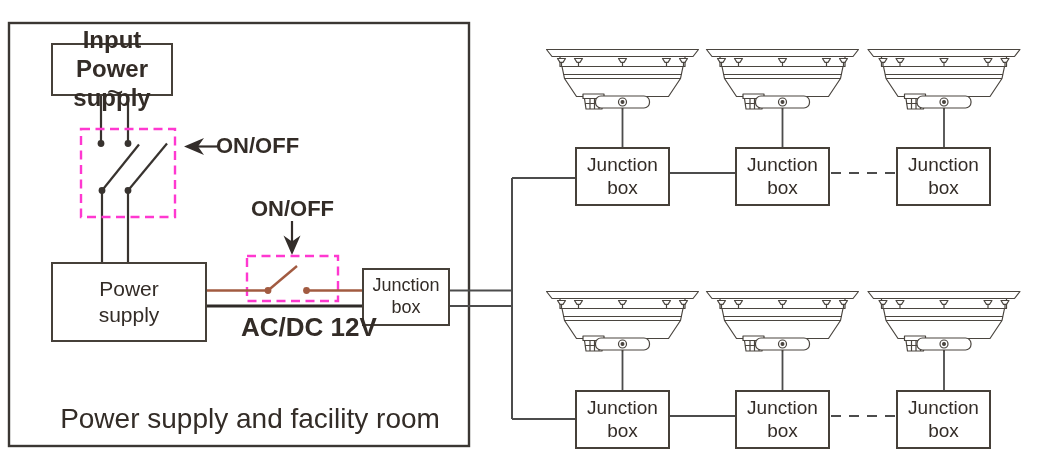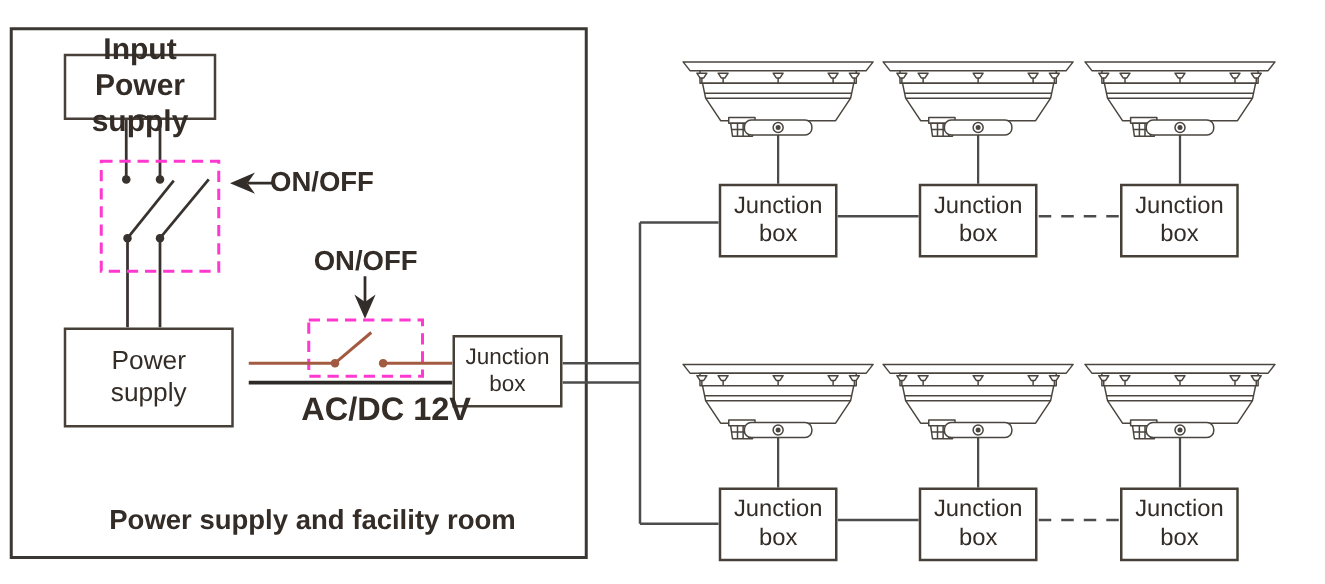--- a/index.html
+++ b/index.html
@@ -7,31 +7,31 @@
     position:relative;width:1060px;height:467px;background:#ffffff;
     font-family:"Liberation Sans", sans-serif;color:#332c27;overflow:hidden;
   }
   .art{position:absolute;left:0;top:0;width:1060px;height:467px;}
   .box{
     position:absolute;background:#ffffff;border:2px solid #464039;
     display:flex;align-items:center;justify-content:center;
     text-align:center;white-space:pre-line;color:#332c27;box-sizing:border-box;
   }
   .box-input{left:51px;top:43px;width:122px;height:53px;font-size:24px;font-weight:700;line-height:1.2;}
-  .box-power{left:51px;top:262px;width:136px;height:80px;font-size:21px;font-weight:500;line-height:1.25;}
+  .box-power{left:51px;top:262px;width:156px;height:80px;font-size:21px;font-weight:500;line-height:1.25;}
   .box-jroom{left:362px;top:268px;width:88px;height:58px;font-size:18px;font-weight:500;line-height:1.2;}
   .box-jb{width:95px;height:59px;font-size:19px;font-weight:500;line-height:1.2;}
   .jb-t1{left:575px;top:147px;} .jb-t2{left:735px;top:147px;} .jb-t3{left:896px;top:147px;}
   .jb-b1{left:575px;top:390px;} .jb-b2{left:735px;top:390px;} .jb-b3{left:896px;top:390px;}
   .lbl{position:absolute;color:#332c27;white-space:nowrap;}
   .lbl-onoff1{left:216px;top:133px;font-size:22px;font-weight:600;}
   .lbl-onoff2{left:247px;top:196px;width:91px;text-align:center;font-size:22px;font-weight:600;}
   .lbl-acdc{left:204px;top:312px;font-size:26px;font-weight:700;margin-left:37px;}
   .lbl-tilde{left:107px;top:77px;font-size:28px;font-weight:400;}
-  .lbl-caption{left:20px;top:403px;width:460px;text-align:center;font-size:22px;font-weight:700;}
+  .lbl-caption{left:20px;top:403px;width:460px;text-align:center;font-size:28px;font-weight:400;}
 </style>
 </head>
 <body>
 
 <div class="stage">
 
   <svg class="art" viewBox="0 0 1060 467">
     <defs>
       <symbol id="pool-light" overflow="visible">
         <g fill="#ffffff" stroke="#4a453f" stroke-width="1.2" stroke-linejoin="round">

